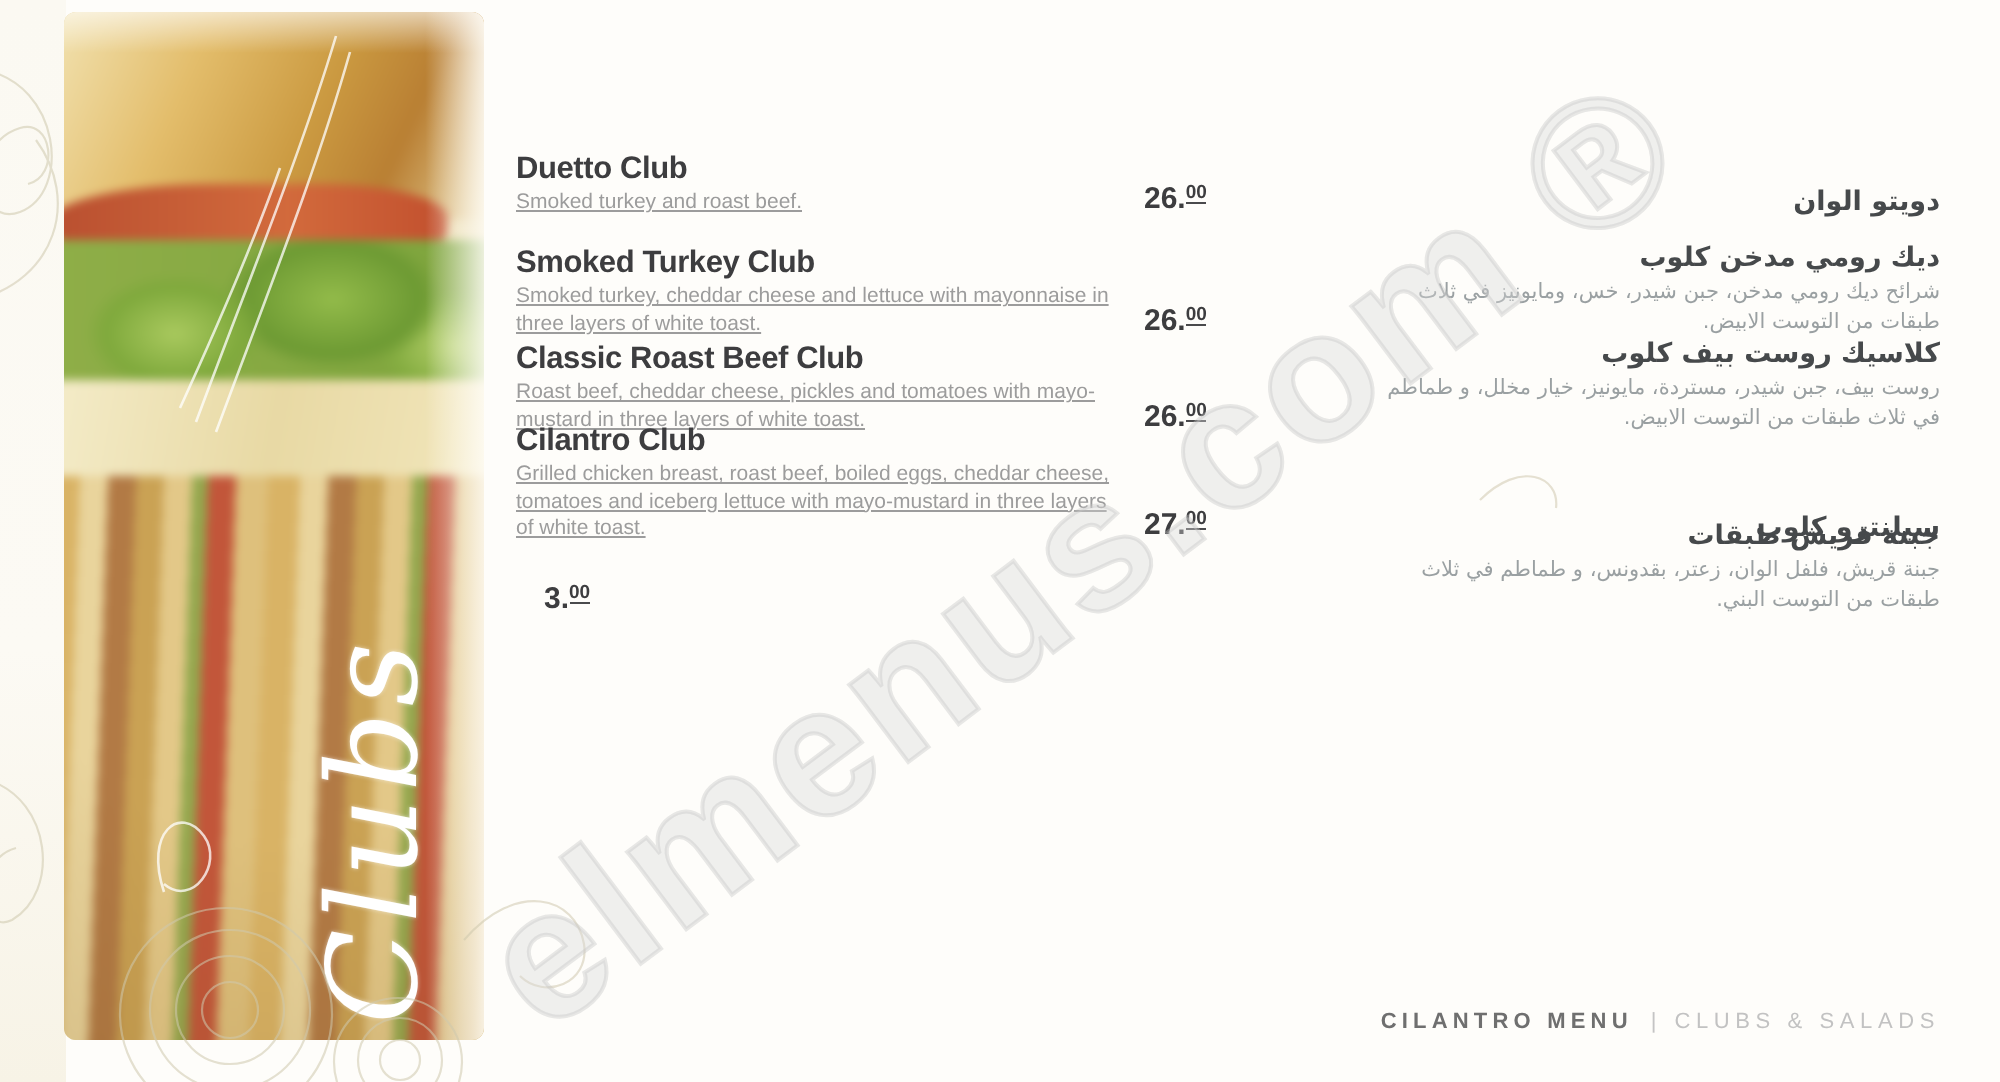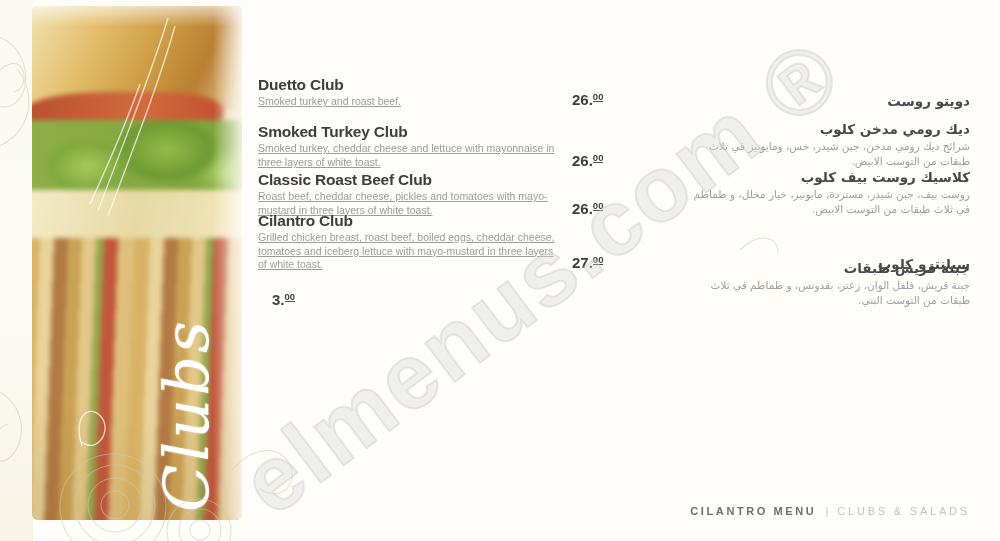--- a/index.html
+++ b/index.html
@@ -114,21 +114,21 @@
 <div class="watermark">elmenus.com ®</div>
 
 <div class="row r0">
   <div class="en">
     <div class="item-name">Duetto Club</div>
     <div class="item-desc">Smoked turkey and roast beef.</div>
   </div>
   <div class="price"><span class="p-main">26.</span><span class="p-sup">00</span></div>
   <div class="spacer"></div>
   <div class="ar" dir="rtl">
-    <div class="ar-name">دويتو روست</div>
+    <div class="ar-name">دويتو الوان</div>
   </div>
 </div>
 
 <div class="row r1">
   <div class="en">
     <div class="item-name">Smoked Turkey Club</div>
     <div class="item-desc">Smoked turkey, cheddar cheese and lettuce with mayonnaise in three layers of white toast.</div>
   </div>
   <div class="price"><span class="p-main">26.</span><span class="p-sup">00</span></div>
   <div class="spacer"></div>

